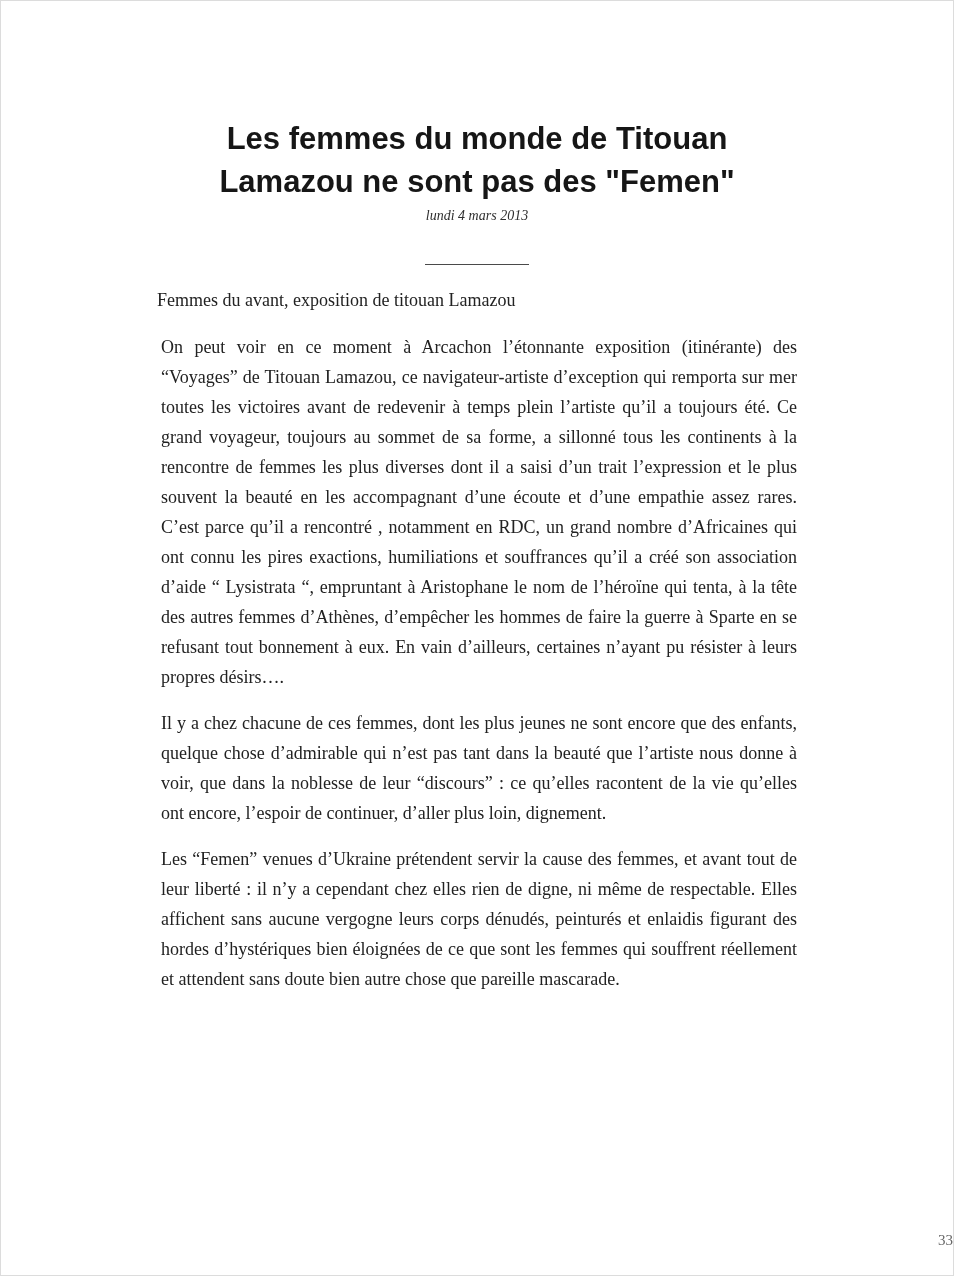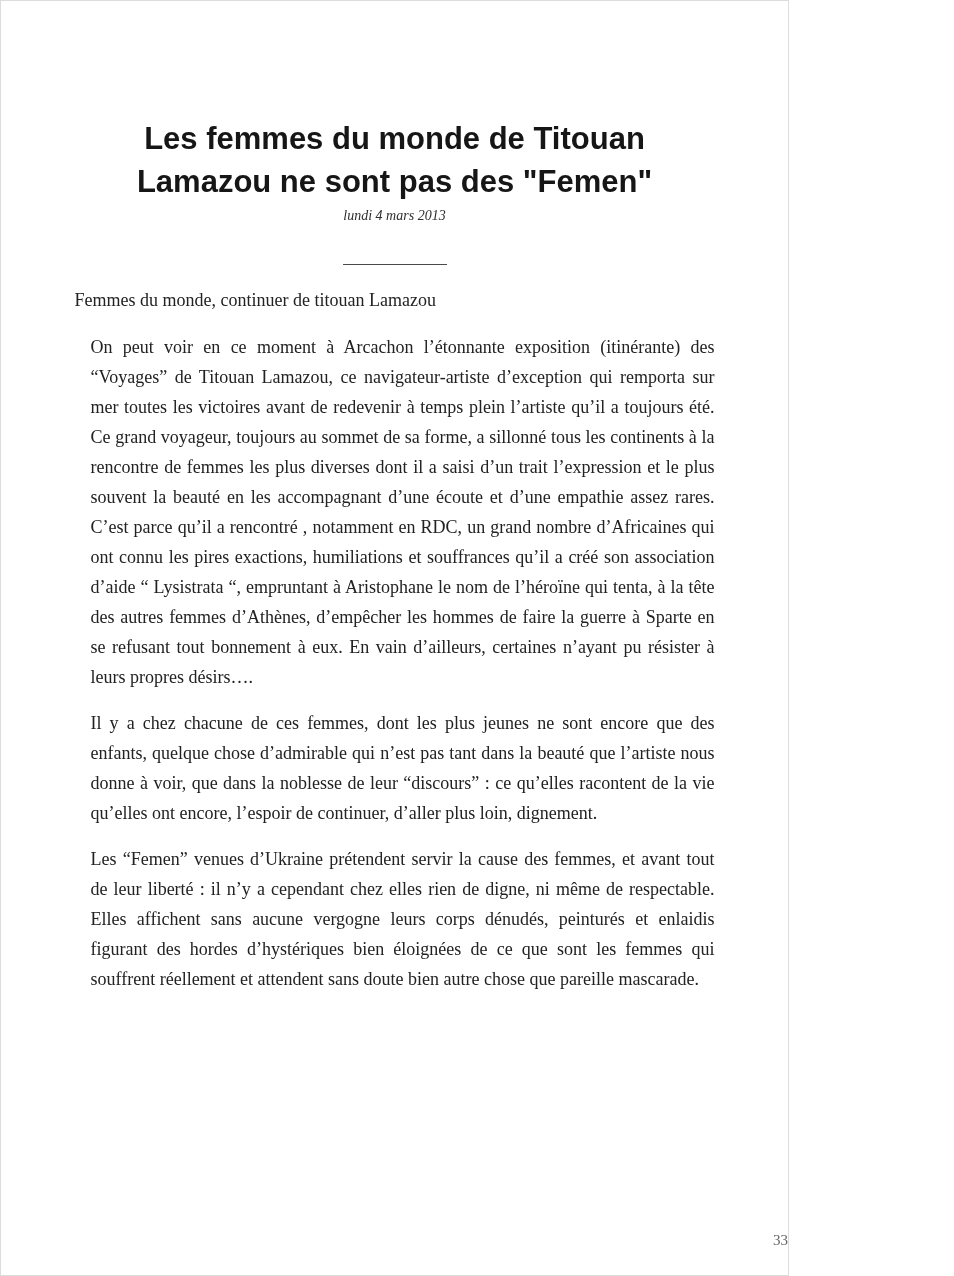--- a/index.html
+++ b/index.html
@@ -2,21 +2,21 @@
 <html><head>
 <meta charset="utf-8">
 <style>
   html, body {
     margin: 0;
     padding: 0;
     background: #ffffff;
   }
   .page {
     position: relative;
-    width: 789px;
+    width: 954px;
     height: 1276px;
     box-sizing: border-box;
     background: #ffffff;
     border: 1px solid #dcdcdc;
     overflow: hidden;
     font-family: "Liberation Serif", serif;
     color: #1c1c1c;
   }
   .header {
     padding-top: 116px;
@@ -50,21 +50,21 @@
     margin: 20px auto 0 auto;
     font-size: 18px;
     line-height: 30px;
     color: #222222;
   }
   .lead {
     margin: 0 0 17px 0;
     text-align: left;
   }
   .para {
-    margin: 0 0 16px 16px;
+    margin: 0 0 16px 4px;
     text-align: justify;
     text-justify: inter-word;
   }
   .footer {
     position: absolute;
     left: 0;
     right: 0;
     bottom: 26px;
     text-align: right;
   }
@@ -80,21 +80,21 @@
 <div class="page">
 
   <header class="header">
     <h1 class="title">Les femmes du monde de Titouan Lamazou ne sont pas des "Femen"</h1>
     <div class="date">lundi 4 mars 2013</div>
   </header>
 
   <div class="divider"></div>
 
   <main class="body">
-    <p class="lead">Femmes du monde, continuer de titouan Lamazou</p>
+    <p class="lead">Femmes du avant, exposition de titouan Lamazou</p>
     <p class="para">On peut voir en ce moment à Arcachon l’étonnante exposition (itinérante) des “Voyages” de Titouan Lamazou, ce navigateur-artiste d’exception qui remporta sur mer toutes les victoires avant de redevenir à temps plein l’artiste qu’il a toujours été. Ce grand voyageur, toujours au sommet de sa forme, a sillonné tous les continents à la rencontre de femmes les plus diverses dont il a saisi d’un trait l’expression et le plus souvent la beauté en les accompagnant d’une écoute et d’une empathie assez rares. C’est parce qu’il a rencontré , notamment en RDC, un grand nombre d’Africaines qui ont connu les pires exactions, humiliations et souffrances qu’il a créé son association d’aide “ Lysistrata “, empruntant à Aristophane le nom de l’héroïne qui tenta, à la tête des autres femmes d’Athènes, d’empêcher les hommes de faire la guerre à Sparte en se refusant tout bonnement à eux. En vain d’ailleurs, certaines n’ayant pu résister à leurs propres désirs….</p>
     <p class="para">Il y a chez chacune de ces femmes, dont les plus jeunes ne sont encore que des enfants, quelque chose d’admirable qui n’est pas tant dans la beauté que l’artiste nous donne à voir, que dans la noblesse de leur “discours” :  ce qu’elles racontent de la vie qu’elles ont encore, l’espoir de continuer, d’aller plus loin, dignement.</p>
     <p class="para">Les “Femen” venues d’Ukraine prétendent servir la cause des femmes, et avant tout de leur liberté : il n’y a cependant chez elles rien de digne, ni même de respectable. Elles affichent sans aucune vergogne leurs corps dénudés, peinturés et enlaidis figurant des hordes d’hystériques bien éloignées de ce que sont les femmes qui souffrent réellement et attendent sans doute bien autre chose que pareille mascarade.</p>
   </main>
 
   <footer class="footer">
     <span class="page-number">33</span>
   </footer>
 
 </div>

